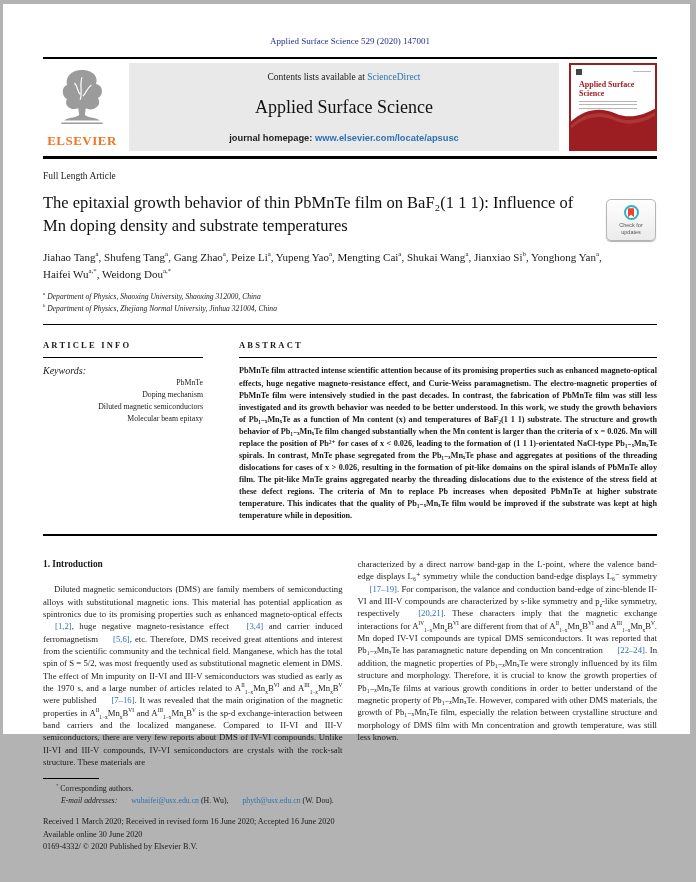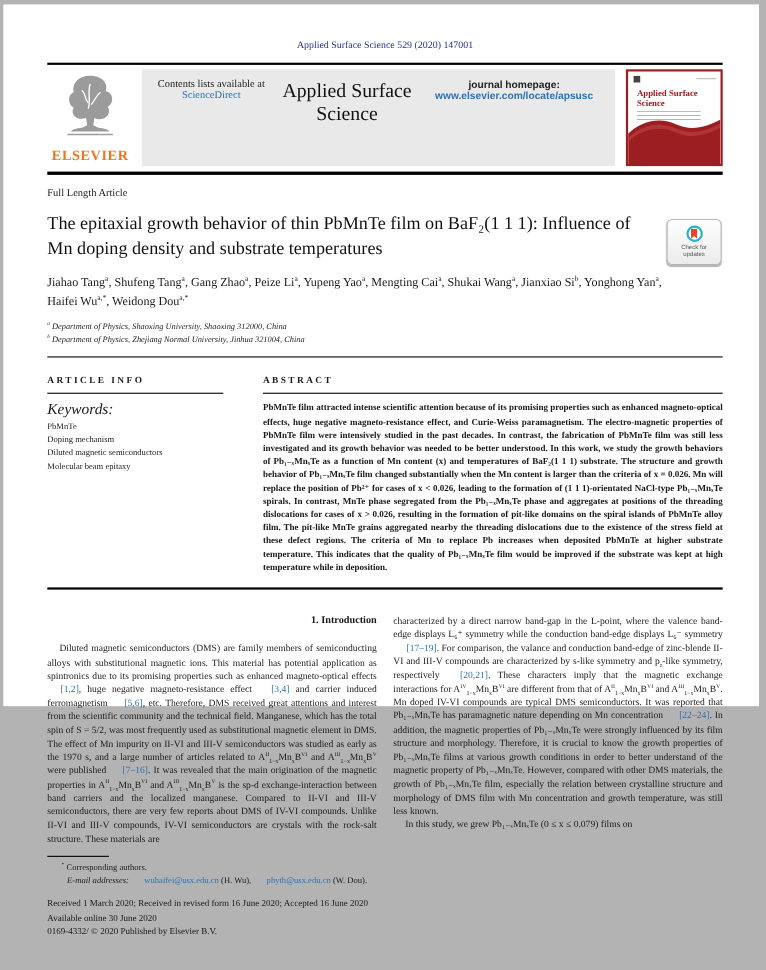--- a/index.html
+++ b/index.html
@@ -11,34 +11,34 @@
   }
   *{box-sizing:border-box;}
   html,body{margin:0;padding:0;}
   body{
     width:696px;height:882px;overflow:hidden;
     background:#b3b3b3;
     font-family:"Liberation Serif","DejaVu Serif",serif;
     color:#1a1a1a;
   }
   .page{
-    position:relative;margin:4px 6px 0 3px;height:638px;background:#fff;
+    position:relative;margin:4px 6px 0 3px;height:730px;background:#fff;
     padding:32px 33px 0 40px;
   }
   .citation{text-align:center;font-size:9px;color:var(--citation-navy);margin-bottom:11px;}
   .rule-thin{height:1.5px;background:#000;}
   .rule-1{height:1px;background:#000;}
   .rule-2{height:2px;background:#000;}
   .rule-thick{height:3.5px;background:#000;margin-top:2px;}
 
   .masthead{display:flex;align-items:stretch;padding:4px 0 3px;}
   .logo-block{width:78px;display:flex;flex-direction:column;align-items:center;justify-content:flex-end;padding:1px 0 2px;}
   .elsevier-word{font-size:13px;font-weight:bold;color:var(--elsevier-orange);letter-spacing:.5px;margin-top:1px;}
   .mast-center{flex:1;background:var(--header-bg);margin:0 10px 0 8px;text-align:center;
-    padding:9px 6px 8px;display:flex;flex-direction:row;justify-content:space-between;height:88px;}
+    padding:9px 6px 8px;display:flex;flex-direction:column;justify-content:space-between;height:88px;}
   .contents-line{font-size:9.5px;}
   .journal-title{font-size:18px;color:#111;}
   .homepage-line{font-family:"Liberation Sans","DejaVu Sans",sans-serif;font-size:9.3px;font-weight:bold;color:#222;}
   .lnk{color:var(--accent-link);}
   .seg-l{color:var(--accent-link);margin-left:12px;}
   .seg-i{font-style:italic;}
   sup{font-size:62%;line-height:0;}
   sub{font-size:62%;line-height:0;}
 
   .cover{width:88px;height:88px;border:2px solid var(--cover-red);position:relative;background:#fff;overflow:hidden;flex-shrink:0;}
@@ -62,28 +62,28 @@
 
   .authors{font-size:11px;margin-top:11px;width:575px;line-height:1.55;}
   .affils{margin-top:8px;font-size:7.6px;font-style:italic;line-height:1.55;}
   .affil-rule{margin-top:10px;}
 
   .info-abs{display:flex;}
   .info-col{width:160px;margin-right:36px;flex-shrink:0;}
   .abs-col{flex:1;}
   .block-heading{font-size:8.5px;font-weight:bold;letter-spacing:2.2px;margin-top:15px;}
   .head-rule{height:1px;background:#000;margin:7px 0 7px;}
-  .kw-label{font-size:14px;font-style:italic;margin-bottom:1px;}
-  .kw-item{font-size:7.8px;line-height:1.5;}
+  .kw-label{font-size:10px;font-style:italic;margin-bottom:1px;}
+  .kw-item{font-size:7.8px;line-height:1.5;text-align:right;}
   .abstract{font-size:8.2px;line-height:1.47;text-align:justify;font-weight:bold;}
   .block-bottom-rule{margin-top:12px;}
 
   .body-cols{display:flex;gap:15px;margin-top:22px;}
   .col{flex:1;font-size:8.7px;line-height:1.42;text-align:justify;}
-  .sec-heading{font-size:9.3px;font-weight:bold;margin:0 0 12px;text-align:right;}
+  .sec-heading{font-size:9.3px;font-weight:bold;margin:0 0 12px;text-align:left;}
   .col p{margin:0;}
   .para-indent{text-indent:11px;}
 
   .footnote{margin-top:10px;width:335px;font-size:7.8px;line-height:1.5;}
   .fn-rule{width:56px;height:1px;background:#000;margin-bottom:4px;}
   .fn-corresponding{padding-left:13px;}
   .fn-emails{padding-left:18px;}
 
   .bottom{margin-top:9px;font-size:8.2px;line-height:1.55;}
 </style>
@@ -174,21 +174,20 @@
 
   <div class="rule-2 block-bottom-rule"></div>
 
   <div class="body-cols">
     <div class="col">
       <div class="sec-heading">1. Introduction</div>
       <p class="para-indent"><span>Diluted magnetic semiconductors (DMS) are family members of semiconducting alloys with substitutional magnetic ions. This material has potential application as spintronics due to its promising properties such as enhanced magneto-optical effects </span><span class="seg-l">[1,2]</span><span>, huge negative magneto-resistance effect </span><span class="seg-l">[3,4]</span><span> and carrier induced ferromagnetism </span><span class="seg-l">[5,6]</span><span>, etc. Therefore, DMS received great attentions and interest from the scientific community and the technical field. Manganese, which has the total spin of S = 5/2, was most frequently used as substitutional magnetic element in DMS. The effect of Mn impurity on II-VI and III-V semiconductors was studied as early as the 1970 s, and a large number of articles related to A</span><sup>II</sup><sub>1−x</sub><span>Mn</span><sub>x</sub><span>B</span><sup>VI</sup><span> and A</span><sup>III</sup><sub>1−x</sub><span>Mn</span><sub>x</sub><span>B</span><sup>V</sup><span> were published </span><span class="seg-l">[7–16]</span><span>. It was revealed that the main origination of the magnetic properties in A</span><sup>II</sup><sub>1−x</sub><span>Mn</span><sub>x</sub><span>B</span><sup>VI</sup><span> and A</span><sup>III</sup><sub>1−x</sub><span>Mn</span><sub>x</sub><span>B</span><sup>V</sup><span> is the sp-d exchange-interaction between band carriers and the localized manganese. Compared to II-VI and III-V semiconductors, there are very few reports about DMS of IV-VI compounds. Unlike II-VI and III-V compounds, IV-VI semiconductors are crystals with the rock-salt structure. These materials are</span></p>
     </div>
     <div class="col">
       <p><span>characterized by a direct narrow band-gap in the L-point, where the valence band-edge displays L₆⁺ symmetry while the conduction band-edge displays L₆⁻ symmetry </span><span class="seg-l">[17–19]</span><span>. For comparison, the valance and conduction band-edge of zinc-blende II-VI and III-V compounds are characterized by s-like symmetry and p</span><sub>z</sub><span>-like symmetry, respectively </span><span class="seg-l">[20,21]</span><span>. These characters imply that the magnetic exchange interactions for A</span><sup>IV</sup><sub>1−x</sub><span>Mn</span><sub>x</sub><span>B</span><sup>VI</sup><span> are different from that of A</span><sup>II</sup><sub>1−x</sub><span>Mn</span><sub>x</sub><span>B</span><sup>VI</sup><span> and A</span><sup>III</sup><sub>1−x</sub><span>Mn</span><sub>x</sub><span>B</span><sup>V</sup><span>. Mn doped IV-VI compounds are typical DMS semiconductors. It was reported that Pb₁₋ₓMnₓTe has paramagnetic nature depending on Mn concentration </span><span class="seg-l">[22–24]</span><span>. In addition, the magnetic properties of Pb₁₋ₓMnₓTe were strongly influenced by its film structure and morphology. Therefore, it is crucial to know the growth properties of Pb₁₋ₓMnₓTe films at various growth conditions in order to better understand of the magnetic property of Pb₁₋ₓMnₓTe. However, compared with other DMS materials, the growth of Pb₁₋ₓMnₓTe film, especially the relation between crystalline structure and morphology of DMS film with Mn concentration and growth temperature, was still less known.</span></p>
-      <p class="para-indent"><span>In this study, we grew Pb₁₋ₓMnₓTe (0 ≤ x ≤ 0.079) films on</span></p>
     </div>
   </div>
 
   <div class="footnote">
     <div class="fn-rule"></div>
     <div class="fn-corresponding"><sup>*</sup><span> Corresponding authors.</span></div>
     <div class="fn-emails"><span class="seg-i">E-mail addresses: </span><span class="seg-l">wuhaifei@usx.edu.cn</span><span> (H. Wu), </span><span class="seg-l">phyth@usx.edu.cn</span><span> (W. Dou).</span></div>
   </div>
 
   <div class="bottom">

